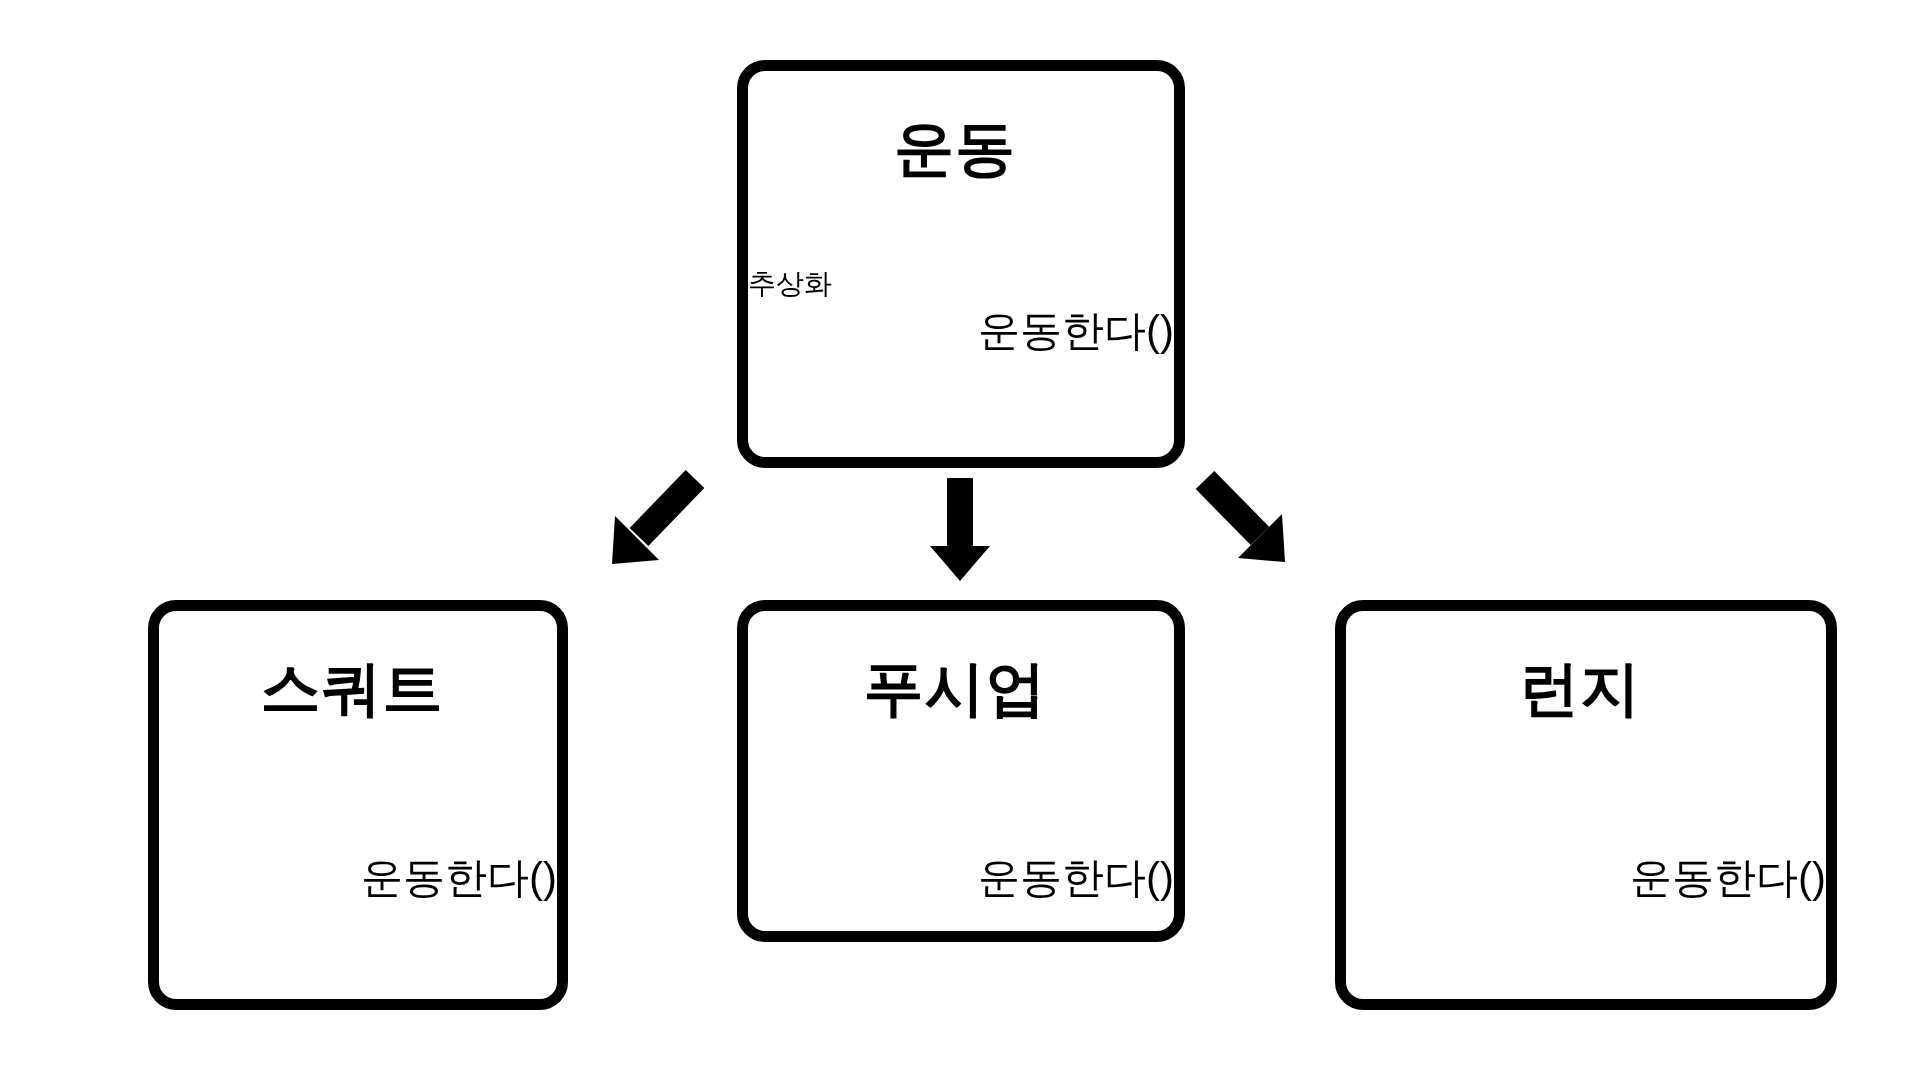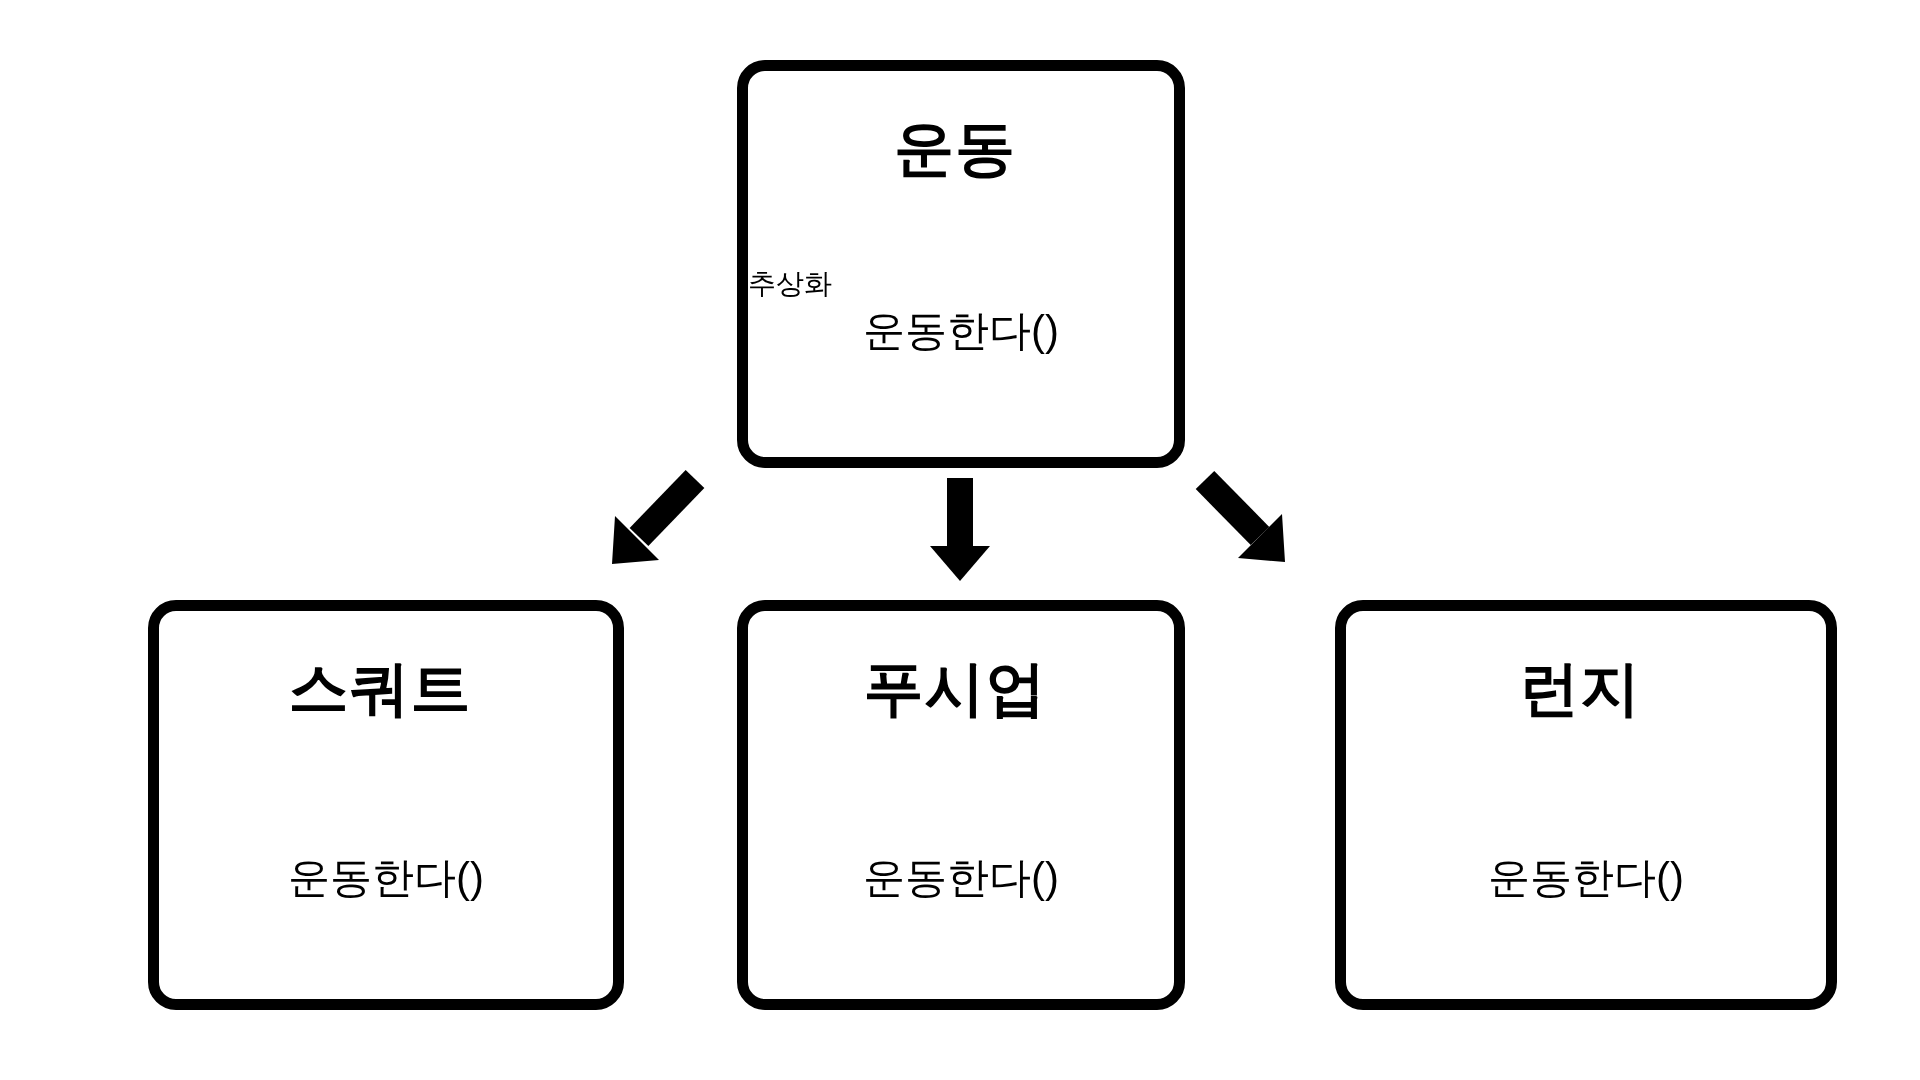--- a/index.html
+++ b/index.html
@@ -39,21 +39,21 @@
     top: 198px;
     font-size: 28px;
     font-weight: 400;
     line-height: 1.1;
     color: #000000;
     white-space: nowrap;
   }
   .node-method {
     position: absolute;
     left: 0; right: 0;
-    text-align: center;
+    text-align: right;
     font-size: 42px;
     font-weight: 400;
     line-height: 1.15;
     color: #000000;
     white-space: nowrap;
   }
   .node-method.parent-method { top: 236px; }
   .node-method.child-method  { top: 243px; }
   .arrow-layer {
     position: absolute;
@@ -85,26 +85,26 @@
       <rect x="947" y="478" width="26" height="70" fill="#000000"></rect>
       <polygon points="930,546 990,546 960,581" fill="#000000"></polygon>
     </g>
 
     <g>
       <line x1="1205" y1="480" x2="1260" y2="536" stroke="#000000" stroke-width="26"></line>
       <polygon points="1282,514 1238,558 1285,562" fill="#000000"></polygon>
     </g>
   </svg>
 
-  <div class="node" style="left:148px; top:600px; width:476px; height:410px;">
+  <div class="node" style="left:148px; top:600px; width:420px; height:410px;">
     <div class="node-title">스쿼트</div>
     <div class="node-method child-method">운동한다()</div>
   </div>
 
-  <div class="node" style="left:737px; top:600px; width:448px; height:410px;">
+  <div class="node" style="left:737px; top:600px; width:448px; height:342px;">
     <div class="node-title">푸시업</div>
     <div class="node-method child-method">운동한다()</div>
   </div>
 
   <div class="node" style="left:1335px; top:600px; width:502px; height:410px;">
     <div class="node-title">런지</div>
     <div class="node-method child-method">운동한다()</div>
   </div>
 
 </div>

